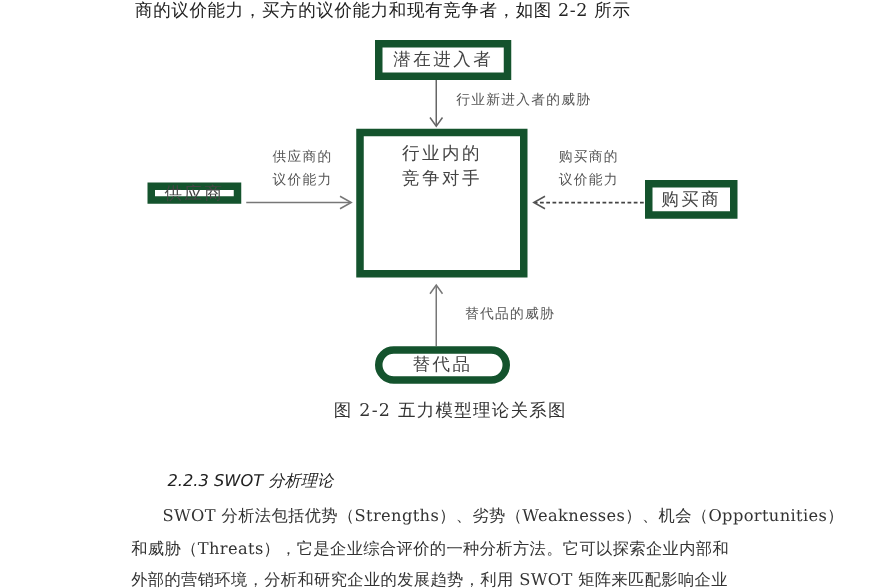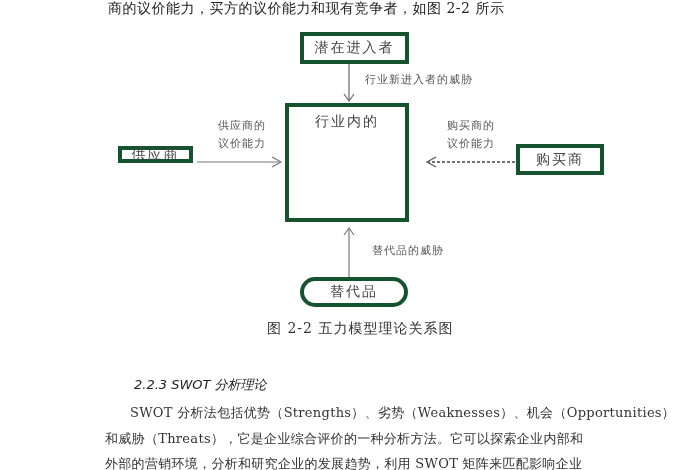--- a/index.html
+++ b/index.html
@@ -5,21 +5,21 @@
   html, body { margin:0; padding:0; }
   body {
     width:700px; height:470px; overflow:hidden; background:#ffffff; position:relative;
     font-family: "DejaVu Serif", "Liberation Serif", serif; color:#333;
   }
   .abs { position:absolute; }
   .intro {
     left:108px; top:0px; font-size:14px; color:#222; white-space:nowrap; letter-spacing:0.5px;
   }
   .box {
-    position:absolute; border:4px solid #14532d; background:#fff;
+    position:absolute; border:6px solid #14532d; background:#fff;
     display:flex; align-items:center; justify-content:center;
     font-size:14px; color:#444; letter-spacing:2px; box-sizing:border-box;
   }
   .small-label { font-size:11px; color:#555; white-space:nowrap; letter-spacing:1px; line-height:18px; }
   .center-text { font-size:14px; color:#444; letter-spacing:2px; text-align:center; line-height:20px; }
   .caption { font-size:14px; color:#333; white-space:nowrap; letter-spacing:1px; }
   .heading { font-family:"DejaVu Sans","Liberation Sans",sans-serif; font-size:13px; color:#222; white-space:nowrap; }
   .para { font-size:13px; color:#333; white-space:nowrap; letter-spacing:0.3px; }
   svg.arrows { position:absolute; left:0; top:0; }
 </style>
@@ -46,33 +46,34 @@
   <line x1="349" y1="277" x2="349" y2="229" stroke="#777" stroke-width="1.2"></line>
   <polyline points="344,235 349,228 354,235" fill="none" stroke="#777" stroke-width="1.2"></polyline>
 </svg>
 
 <div class="box" style="left:300px; top:32px; width:109px; height:32px;">
   <span>潜在进入者</span>
 </div>
 
 <div class="abs small-label" style="left:365px; top:71px;">行业新进入者的威胁</div>
 
-<div class="box" style="left:285px; top:103px; width:124px; height:119px; display:block;">
+<div class="box" style="left:285px; top:103px; width:137px; height:119px; display:block;">
   <div class="center-text" style="margin-top:4px;">行业内的</div>
+  <div class="center-text">竞争对手</div>
 </div>
 
 <div class="box" style="left:118px; top:146px; width:75px; height:17px;">
   <span>供应商</span>
 </div>
 <div class="abs small-label" style="left:218px; top:117px; text-align:right;">
   <div>供应商的</div>
   <div>议价能力</div>
 </div>
 
-<div class="box" style="left:516px; top:144px; width:88px; height:31px;">
+<div class="box" style="left:516px; top:144px; width:74px; height:31px;">
   <span>购买商</span>
 </div>
 <div class="abs small-label" style="left:447px; top:117px; text-align:center;">
   <div>购买商的</div>
   <div>议价能力</div>
 </div>
 
 <div class="abs small-label" style="left:372px; top:242px;">替代品的威胁</div>
 
 <div class="box" style="left:300px; top:277px; width:108px; height:30px;border-radius:15px;">

